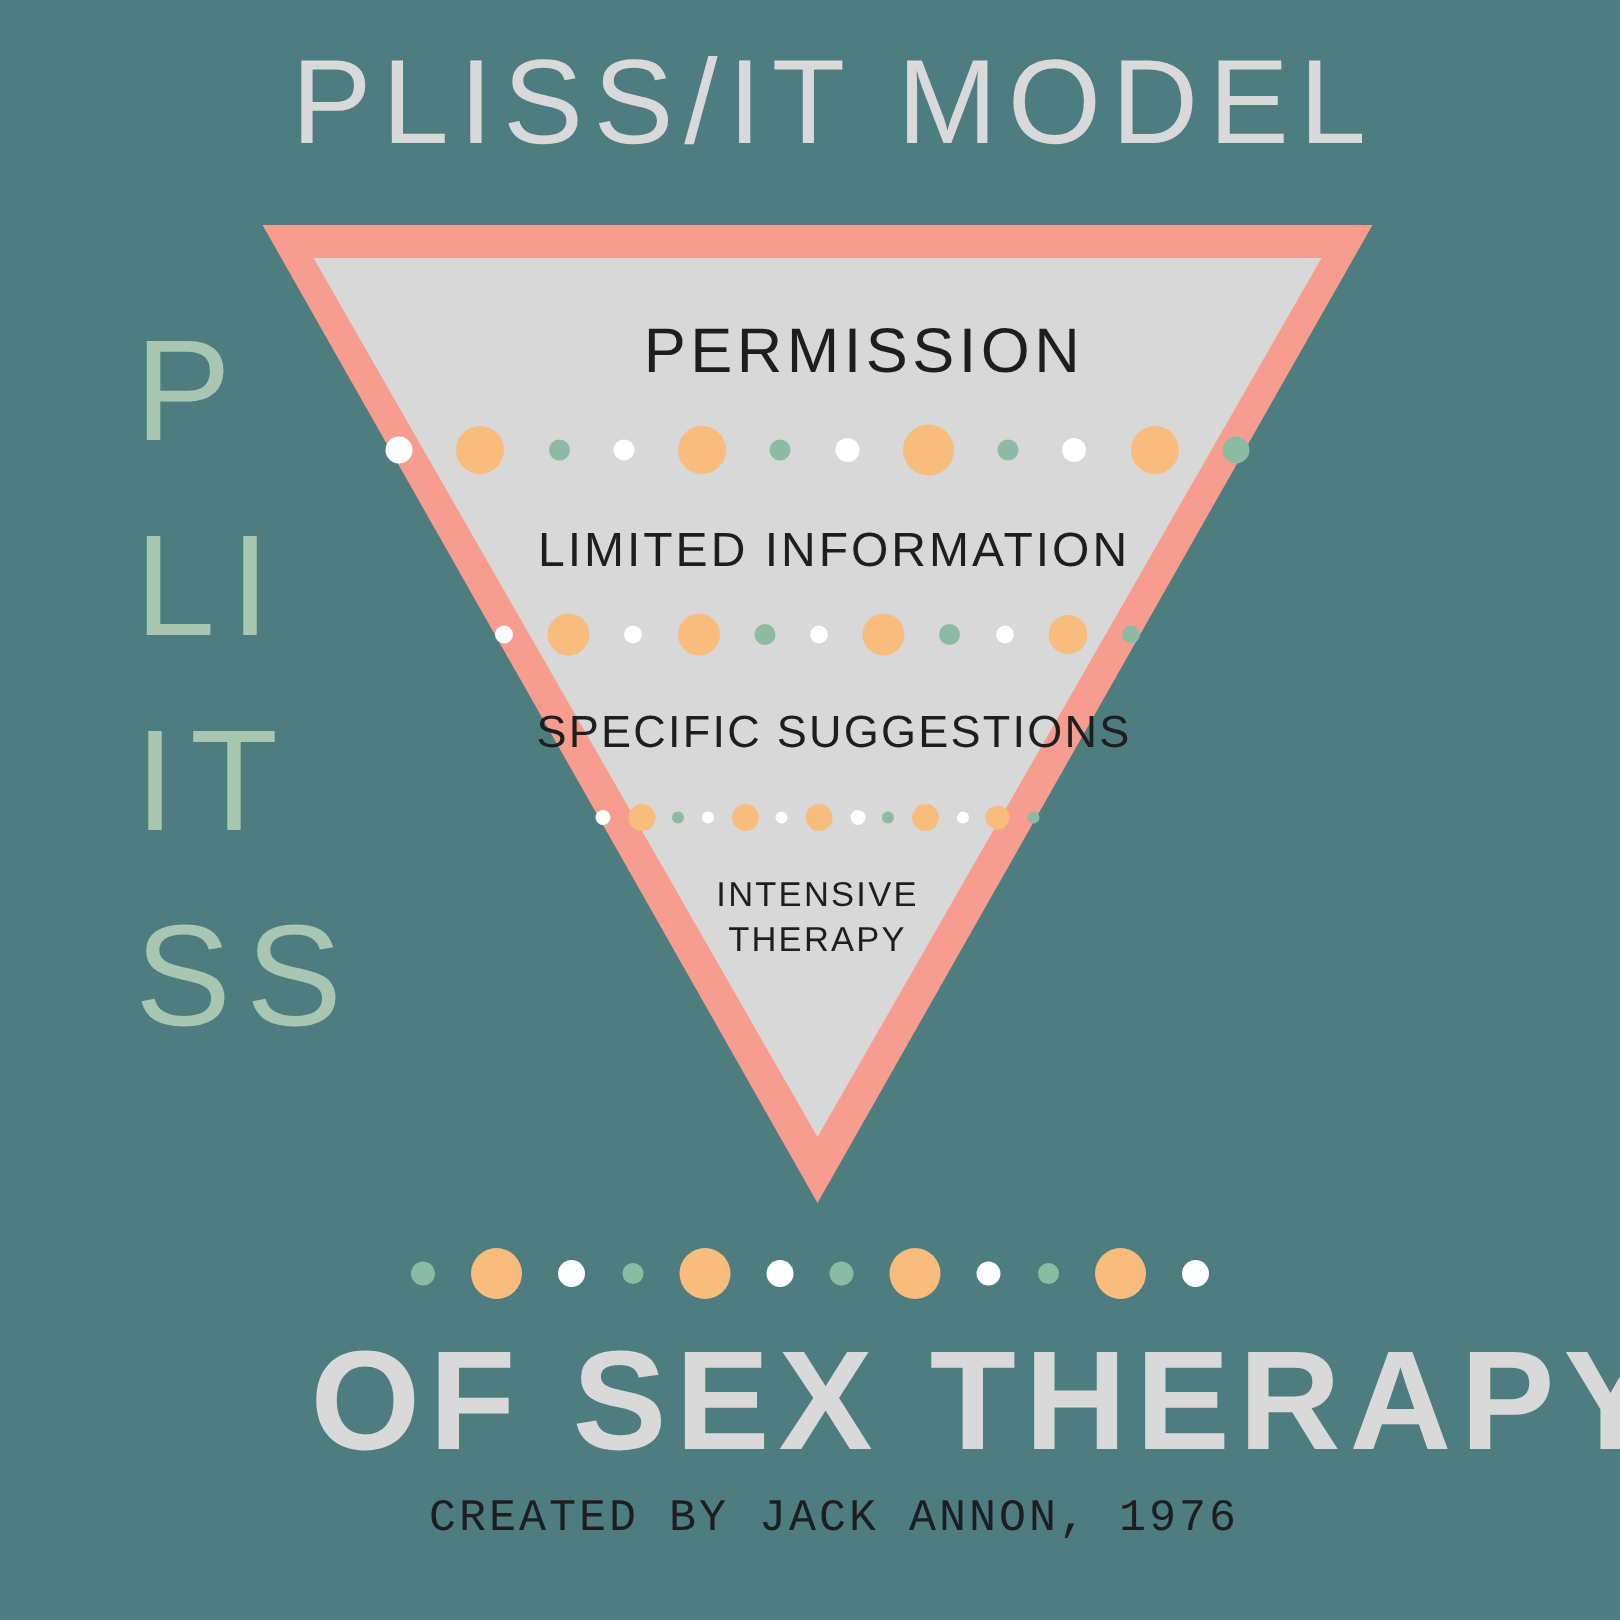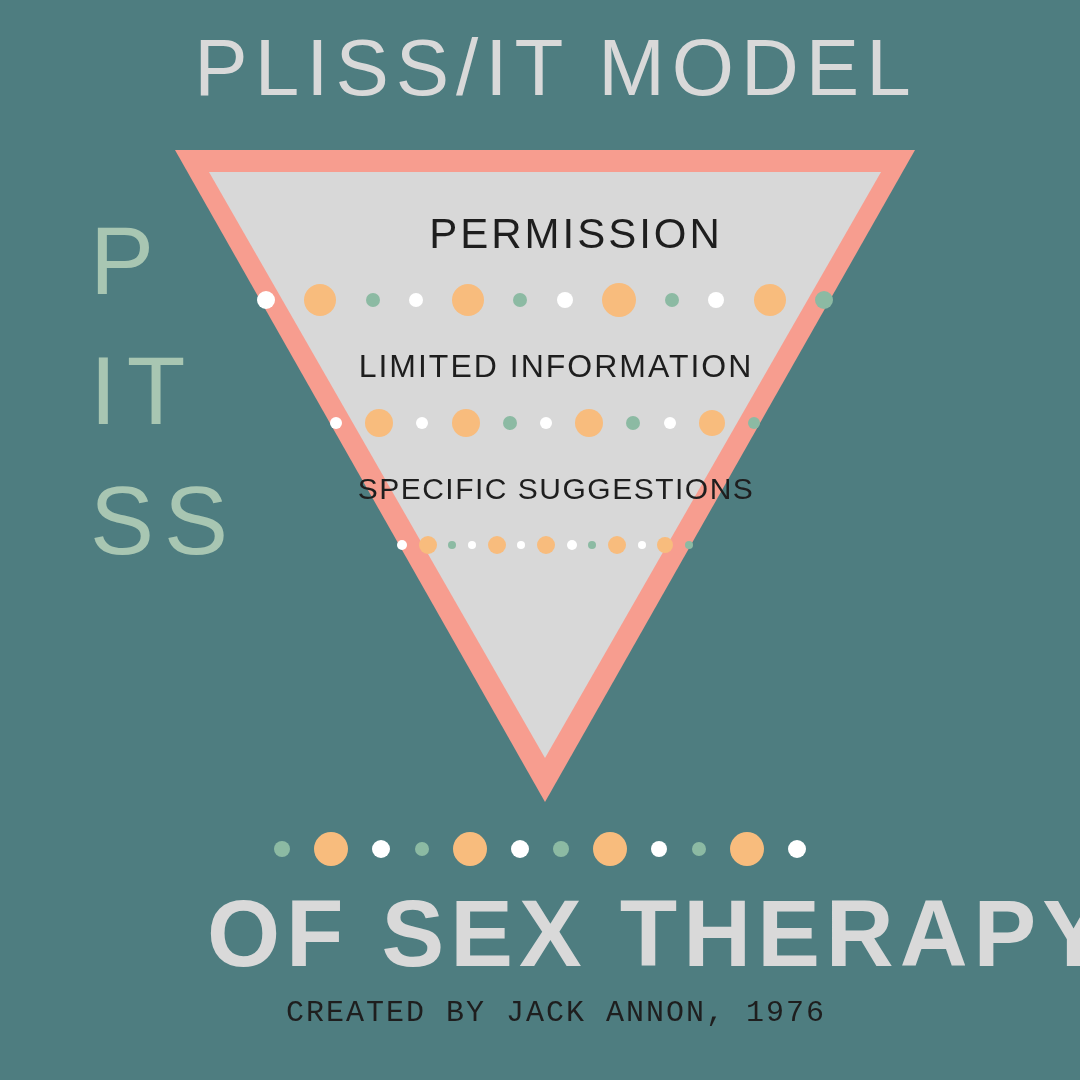--- a/index.html
+++ b/index.html
@@ -49,20 +49,21 @@
 </style>
 </head>
 <body>
 
 <div class="canvas">
 
   <div class="title">PLISS/IT MODEL</div>
 
   <div class="acronym">
     <div class="acr-line">P</div>
+    <div class="acr-line">LI</div>
     <div class="acr-line">IT</div>
     <div class="acr-line">SS</div>
   </div>
 
   <svg class="triangle" width="1080" height="1080" viewBox="0 0 1080 1080" aria-hidden="true">
     <polygon points="175,150 915,150 545,802" style="fill:var(--coral)"></polygon>
     <polygon points="209,172 881,172 545,758" style="fill:var(--triangle-fill)"></polygon>
   </svg>
 
   <div class="lvl lvl1">PERMISSION</div>
@@ -109,20 +110,21 @@
       <span class="dot" style="width: 8px; height: 8px; background: rgb(255, 255, 255);"></span>
       <span class="dot" style="width: 18px; height: 18px; background: rgb(248, 188, 125);"></span>
       <span class="dot" style="width: 10px; height: 10px; background: rgb(255, 255, 255);"></span>
       <span class="dot" style="width: 8px; height: 8px; background: rgb(140, 186, 163);"></span>
       <span class="dot" style="width: 18px; height: 18px; background: rgb(248, 188, 125);"></span>
       <span class="dot" style="width: 8px; height: 8px; background: rgb(255, 255, 255);"></span>
       <span class="dot" style="width: 16px; height: 16px; background: rgb(248, 188, 125);"></span>
       <span class="dot" style="width: 8px; height: 8px; background: rgb(140, 186, 163);"></span>
     </div>
 
+  <div class="lvl lvl4">INTENSIVE THERAPY</div>
 
   <div class="dot-row row4">
       <span class="dot" style="width: 16px; height: 16px; background: rgb(140, 186, 163);"></span>
       <span class="dot" style="width: 34px; height: 34px; background: rgb(248, 188, 125);"></span>
       <span class="dot" style="width: 18px; height: 18px; background: rgb(255, 255, 255);"></span>
       <span class="dot" style="width: 14px; height: 14px; background: rgb(140, 186, 163);"></span>
       <span class="dot" style="width: 34px; height: 34px; background: rgb(248, 188, 125);"></span>
       <span class="dot" style="width: 18px; height: 18px; background: rgb(255, 255, 255);"></span>
       <span class="dot" style="width: 16px; height: 16px; background: rgb(140, 186, 163);"></span>
       <span class="dot" style="width: 34px; height: 34px; background: rgb(248, 188, 125);"></span>

